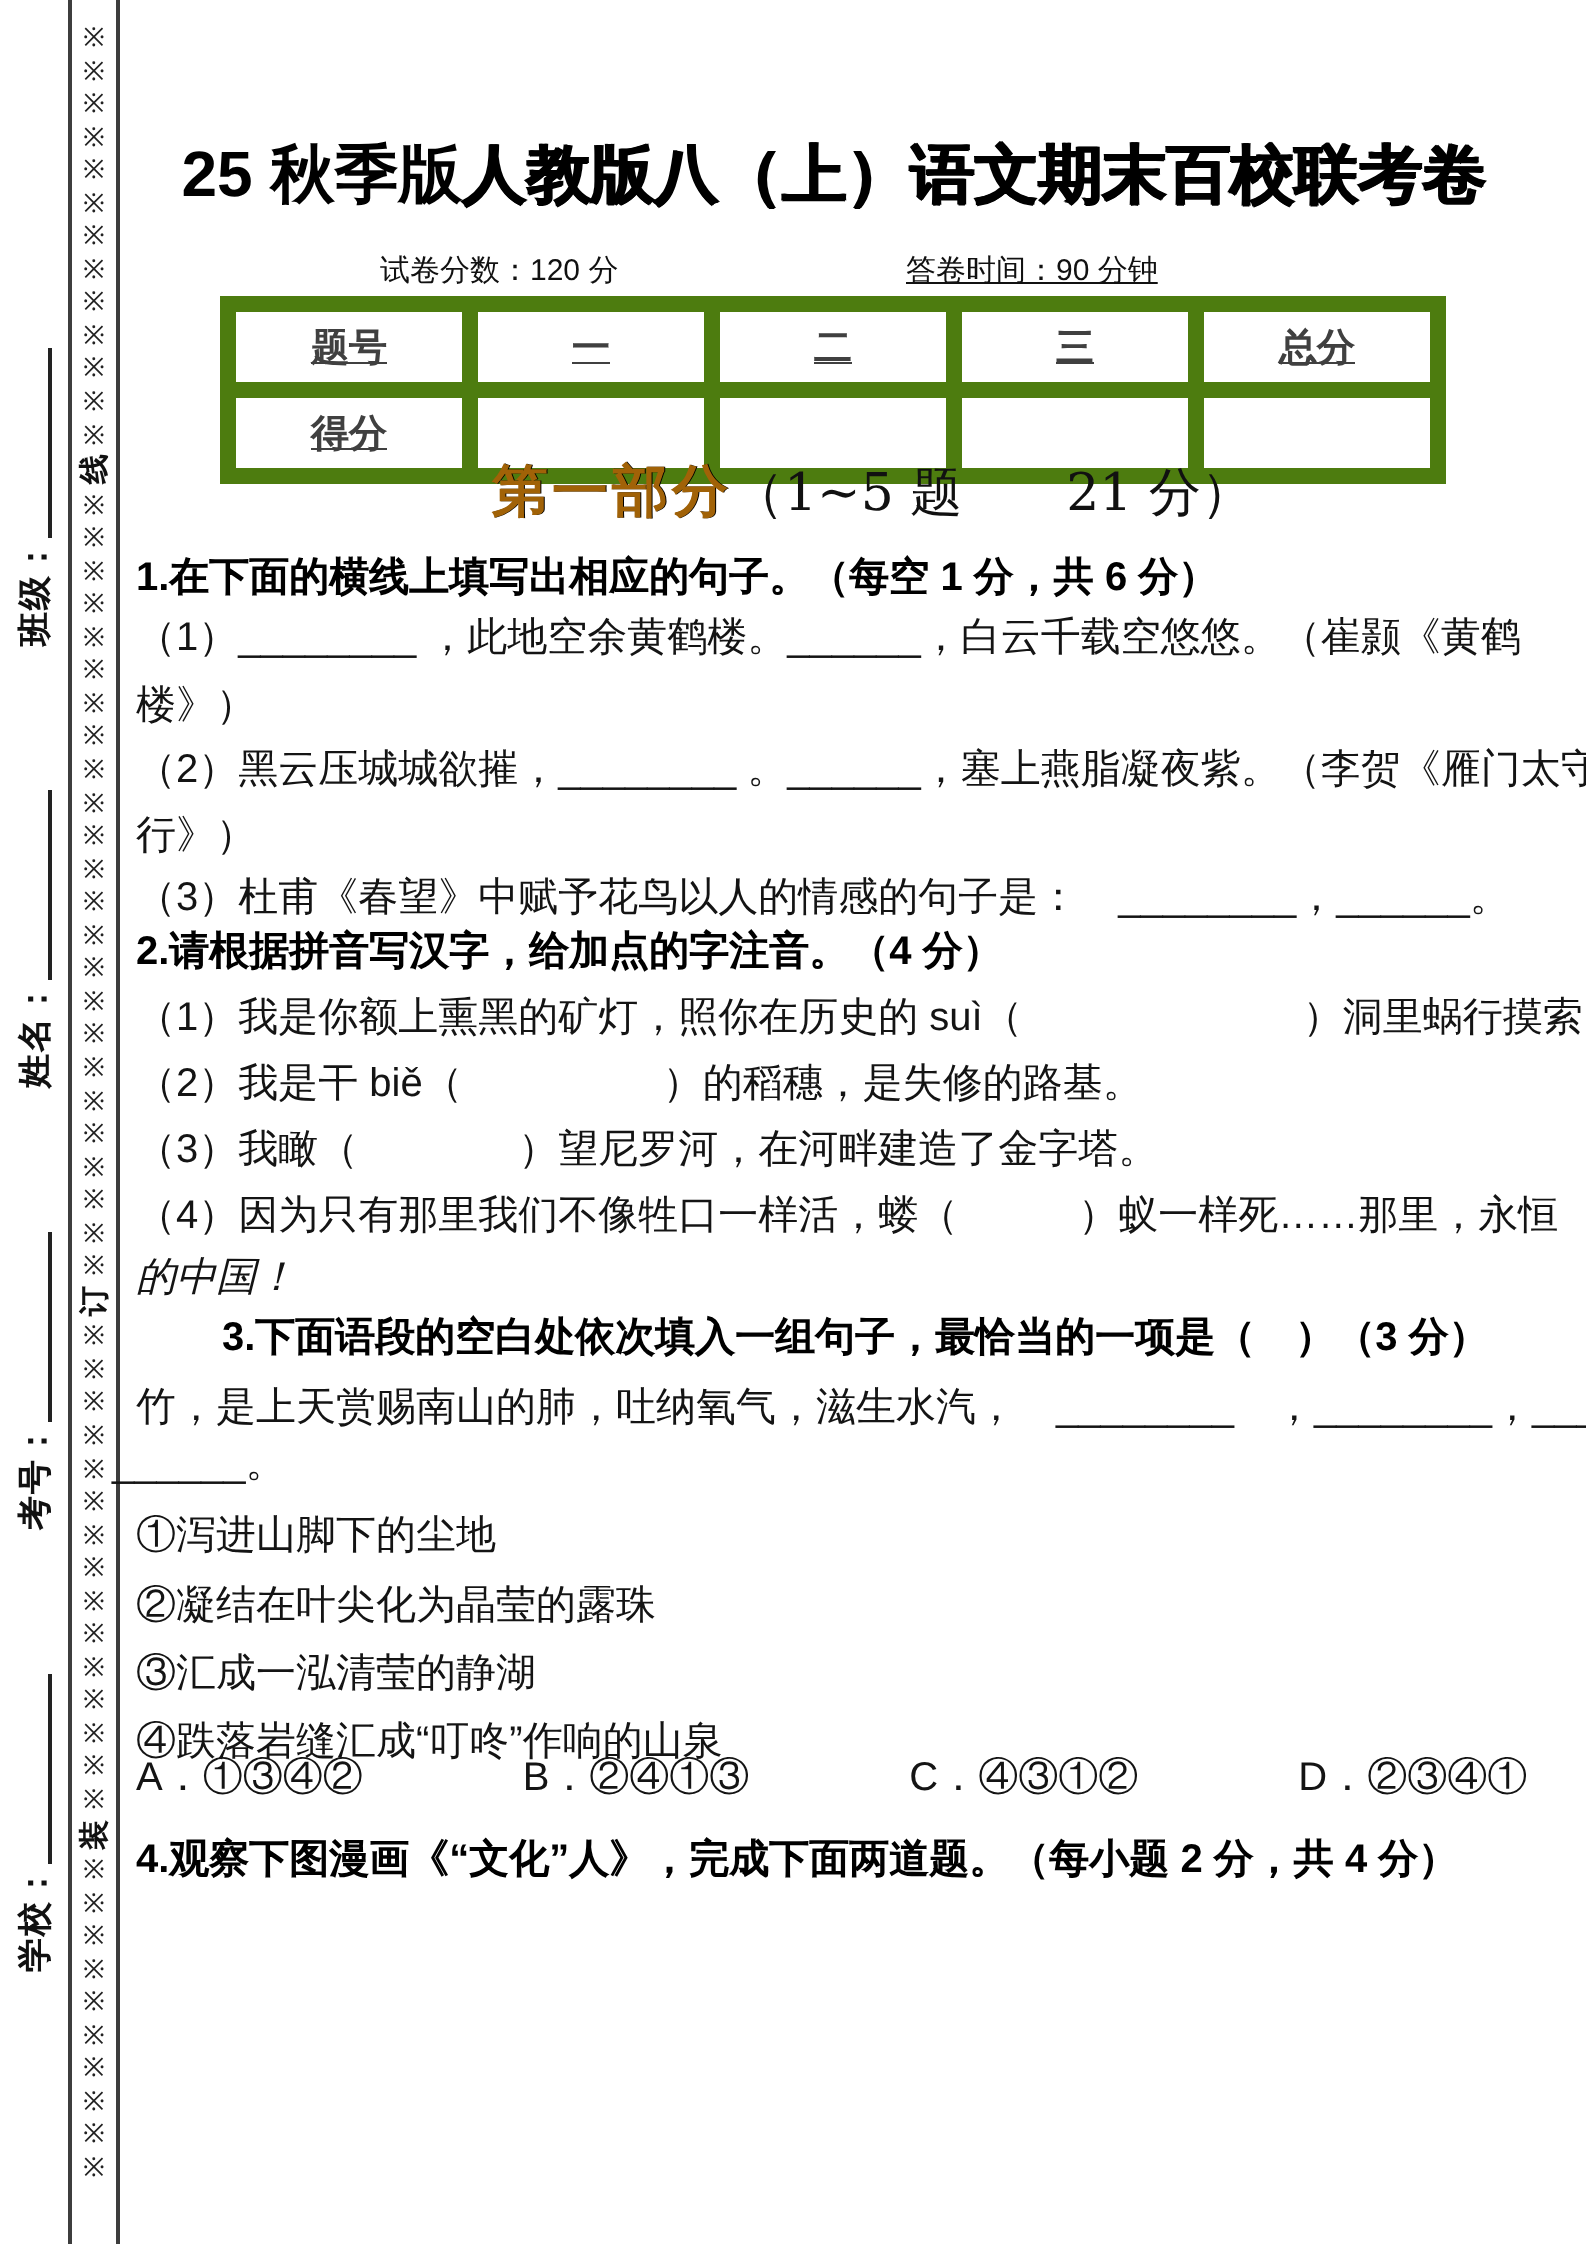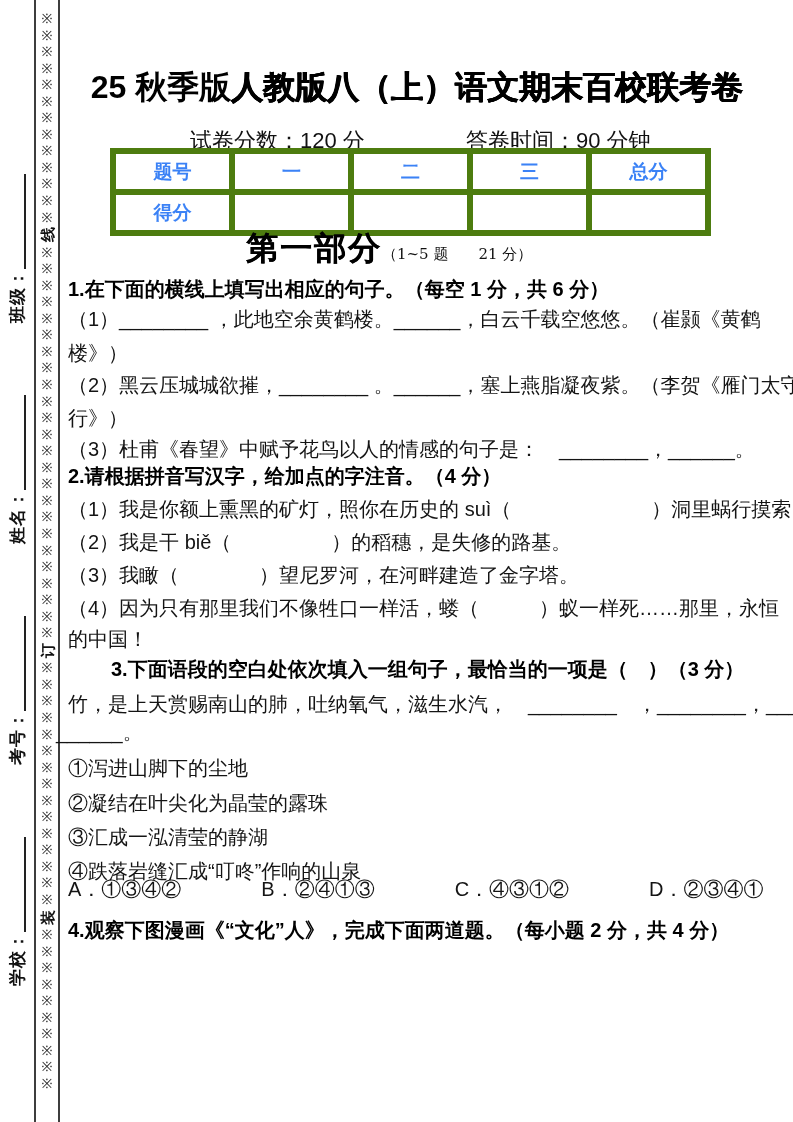--- a/index.html
+++ b/index.html
@@ -25,34 +25,34 @@
   .m-field:last-child{margin-right:0;}
   .m-label{font-weight:700;font-size:17px;letter-spacing:1px;color:#111;}
   .m-blank{display:inline-block;width:95px;height:15px;
            border-bottom:2px solid #222;}
 
   
   .title{position:absolute;left:67px;top:68px;width:700px;font-size:32px;
          line-height:38px;white-space:nowrap;color:#000;text-align:center;}
   .title .t-prefix{font-weight:700;}
   .title .t-main{font-weight:900;text-shadow:0.6px 0 #000,-0.6px 0 #000,0 0.4px #000;}
-  .subtitle-item{position:absolute;top:126px;font-size:22px;color:#111;white-space:nowrap;}
+  .subtitle-item{position:absolute;top:126px;font-size:15px;color:#111;white-space:nowrap;}
   .score-info{left:190px;}
-  .time-info{left:466px;}
+  .time-info{left:453px;text-decoration:underline;}
 
   
   table.score{position:absolute;left:110px;top:148px;border-collapse:collapse;}
-  table.score td{border:6px solid #4d7c0f;width:111px;height:33px;
-        text-align:center;vertical-align:middle;font-weight:700;font-size:19px;color:#3b82f6;}
+  table.score td{border:8px solid #4d7c0f;width:111px;height:33px;
+        text-align:center;vertical-align:middle;font-weight:700;font-size:19px;color:#404040;text-decoration:underline;}
 
   
   .part-line{position:absolute;left:246px;top:227px;white-space:nowrap;}
-  .part-title{font-family:"DejaVu Serif",serif;font-weight:900;font-size:32px;
-        letter-spacing:2px;color:#000000;text-shadow:0.5px 0 #000;margin-top:32px;}
-  .part-detail{font-family:"DejaVu Serif",serif;font-size:15px;color:#111;}
+  .part-title{font-family:"DejaVu Serif",serif;font-weight:900;font-size:28px;
+        letter-spacing:2px;color:#a16207;text-shadow:0.5px 0 #000;margin-top:32px;}
+  .part-detail{font-family:"DejaVu Serif",serif;font-size:26px;color:#111;}
 
   
   .cline{position:absolute;left:68px;font-size:20px;line-height:24px;
          white-space:nowrap;color:#141414;}
   .cline.bold{font-weight:700;color:#000;text-align:right;}
 </style>
 </head>
 <body>
 
 <div class="page">
@@ -180,21 +180,21 @@
       <div class="cline" style="top: 307px;">（1）________ ，此地空余黄鹤楼。______，白云千载空悠悠。（崔颢《黄鹤</div>
       <div class="cline" style="top: 341px;">楼》）</div>
       <div class="cline" style="top: 373px;">（2）黑云压城城欲摧，________ 。______，塞上燕脂凝夜紫。（李贺《雁门太守</div>
       <div class="cline" style="top: 406px;">行》）</div>
       <div class="cline" style="top: 437px;">（3）杜甫《春望》中赋予花鸟以人的情感的句子是：　________，______。</div>
       <div class="cline bold" style="top: 464px;">2.请根据拼音写汉字，给加点的字注音。（4 分）</div>
       <div class="cline" style="top: 497px;">（1）我是你额上熏黑的矿灯，照你在历史的 suì（　　　　　　　）洞里蜗行摸索。</div>
       <div class="cline" style="top: 530px;">（2）我是干 biě（　　　　　）的稻穗，是失修的路基。</div>
       <div class="cline" style="top: 563px;">（3）我瞰（　　　　）望尼罗河，在河畔建造了金字塔。</div>
       <div class="cline" style="top: 596px;">（4）因为只有那里我们不像牲口一样活，蝼（　　　）蚁一样死……那里，永恒</div>
-      <div class="cline" style="top: 627px;">的中国！</div>
+      <div class="cline" style="top: 627px; font-style: italic;">的中国！</div>
       <div class="cline bold" style="top: 657px; margin-left: 43px;">3.下面语段的空白处依次填入一组句子，最恰当的一项是（　）（3 分）</div>
       <div class="cline" style="top: 692px;">竹，是上天赏赐南山的肺，吐纳氧气，滋生水汽，　________　，________，______，</div>
       <div class="cline" style="top: 720px; left: 56px;">______。</div>
       <div class="cline" style="top: 756px;">①泻进山脚下的尘地</div>
       <div class="cline" style="top: 791px;">②凝结在叶尖化为晶莹的露珠</div>
       <div class="cline" style="top: 825px;">③汇成一泓清莹的静湖</div>
       <div class="cline" style="top: 859px;">④跌落岩缝汇成“叮咚”作响的山泉</div>
       <div class="cline" style="top: 877px;">A．①③④②　　　　B．②④①③　　　　C．④③①②　　　　D．②③④①</div>
       <div class="cline bold" style="top: 918px;">4.观察下图漫画《“文化”人》，完成下面两道题。（每小题 2 分，共 4 分）</div>
     </div>

